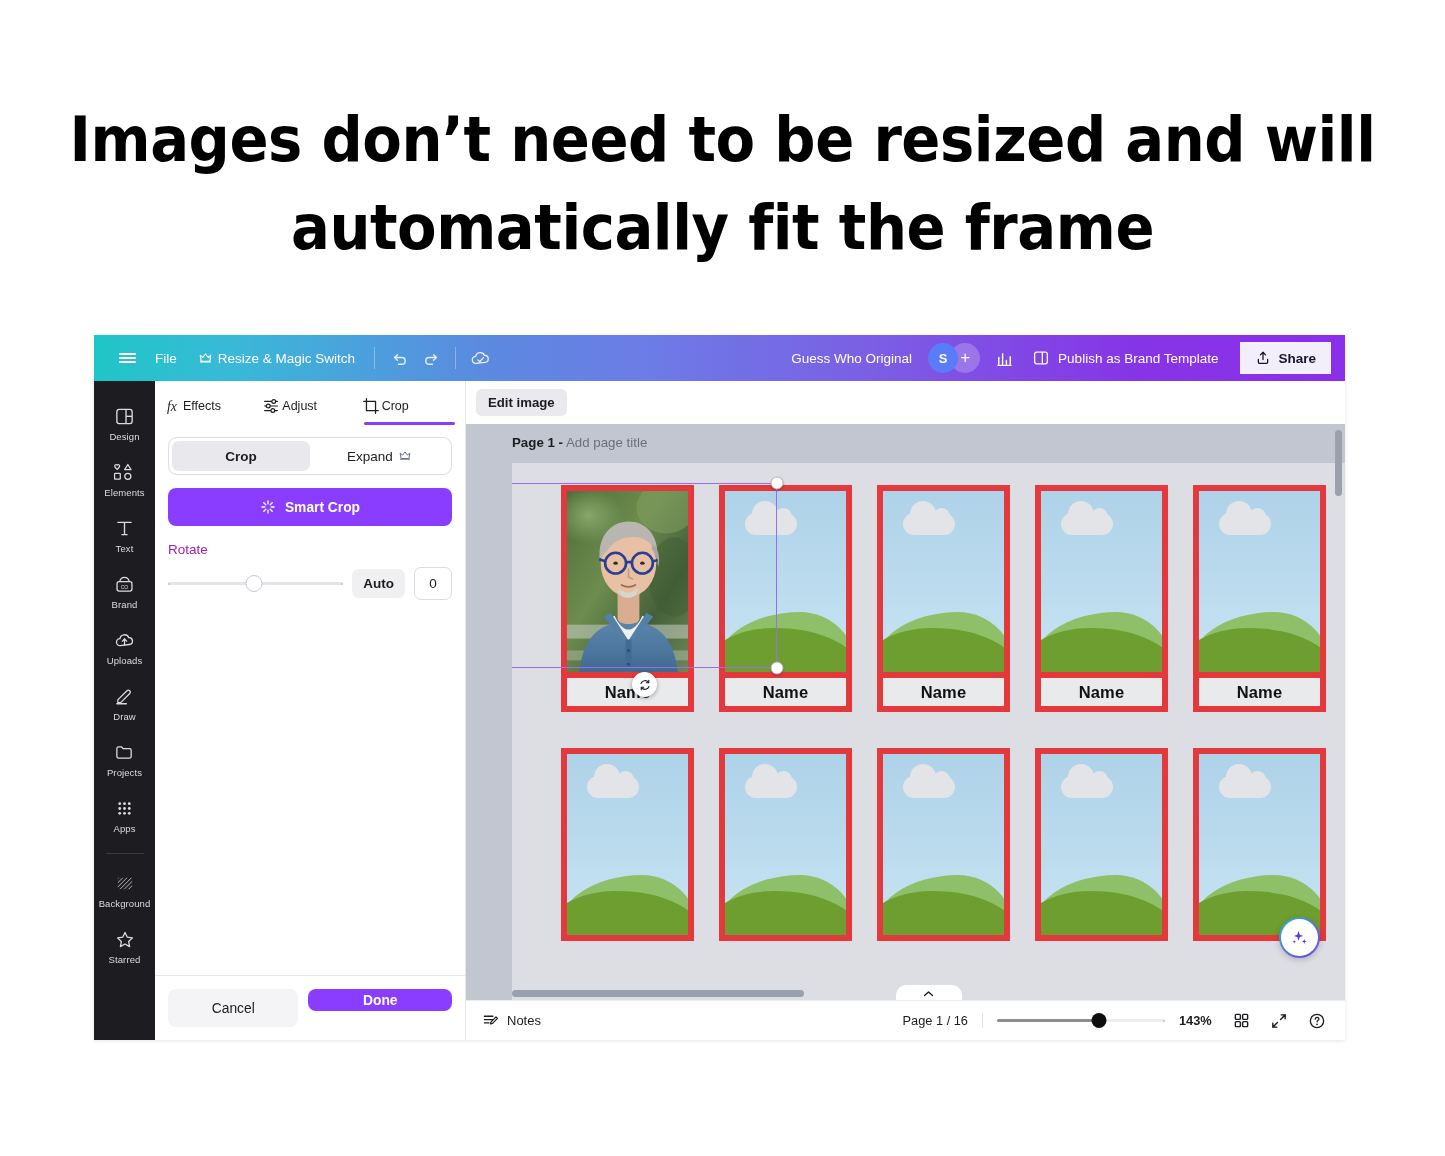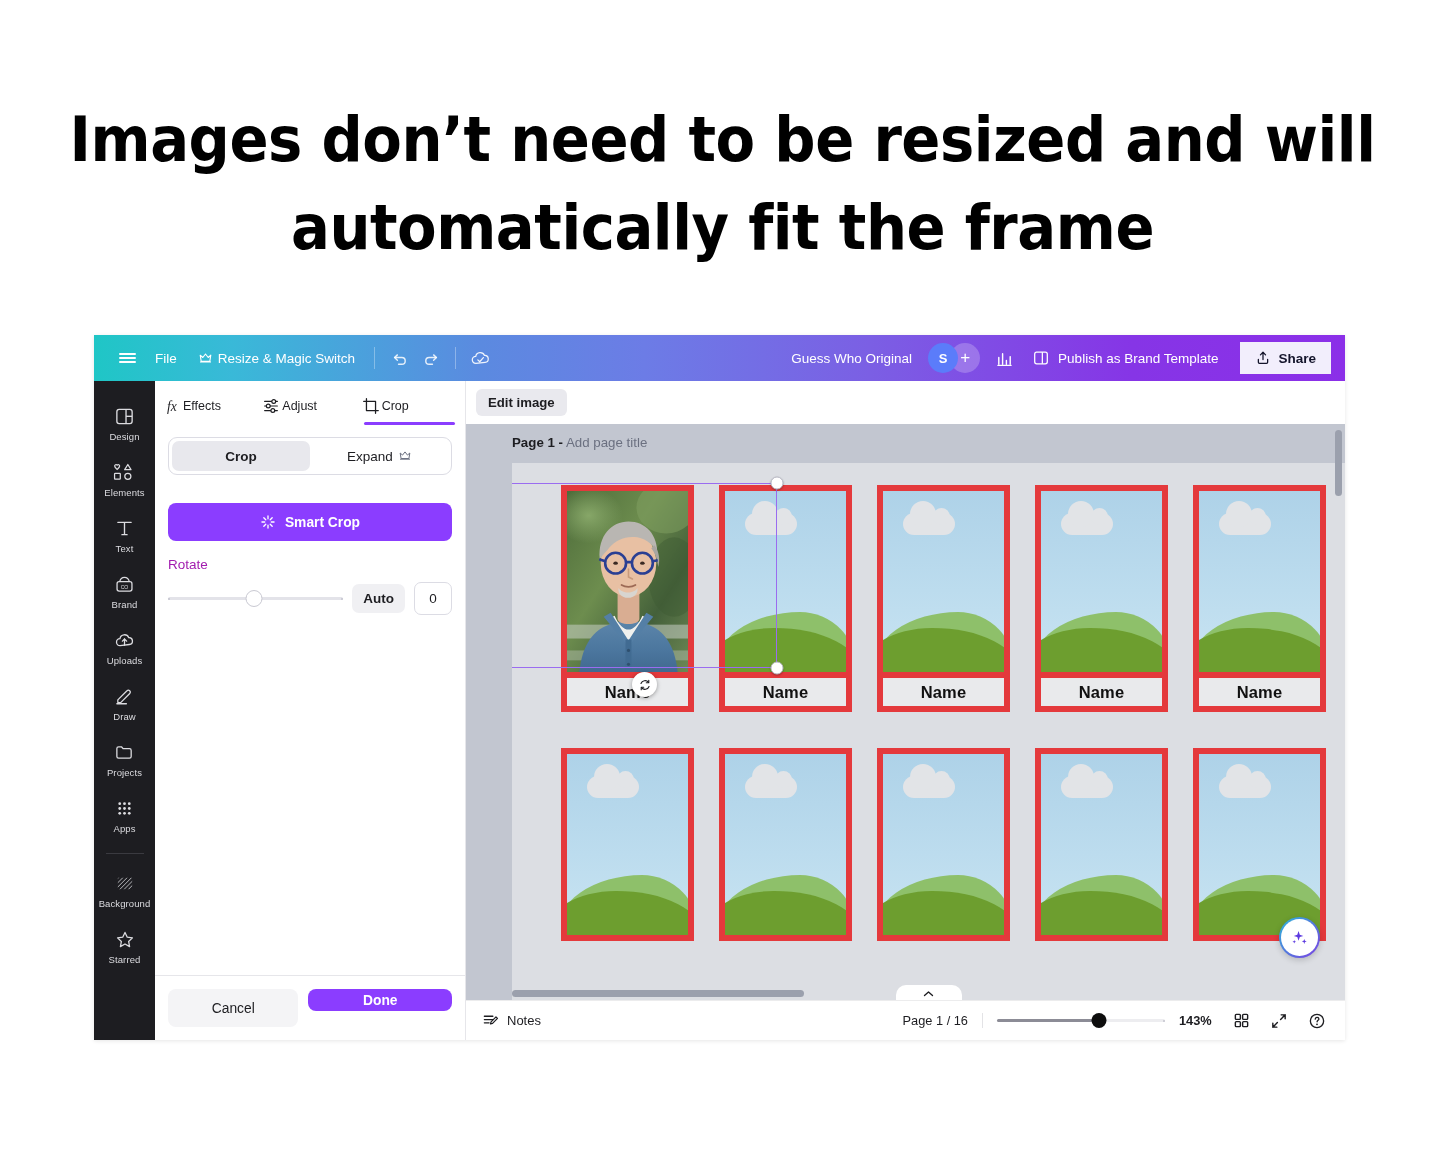--- a/index.html
+++ b/index.html
@@ -111,21 +111,21 @@
   .seg {
     display:flex; background:#fff; border:1px solid #dcdce4; border-radius:9px;
     padding:3px; height:38px;
   }
   .seg > div {
     flex:1; display:flex; align-items:center; justify-content:center; gap:6px;
     font-size:13.5px; border-radius:7px; cursor:pointer; color:#1d1d21;
   }
   .seg .on { background:#e8e8ed; font-weight:bold; }
   .smartcrop {
-    margin-top:28px; height:38px; border-radius:8px; background:#8b3dff;
+    margin-top:13px; height:38px; border-radius:8px; background:#8b3dff;
     color:#fff; font-size:13.8px; font-weight:bold;
     display:flex;align-items:center;justify-content:center;gap:9px;cursor:pointer;
   }
   .rot-label { margin-top:16px; font-size:13.5px; color:#a21caf; }
   .rot-row { display:flex; align-items:center; gap:9px; margin-top:10px; }
   .slider { position:relative; flex:1; height:22px; display:flex; align-items:center;}
   .slider .track { position:absolute; left:0; right:0; height:3px; background:#e3e3e9; border-radius:2px;}
   .slider .tick { position:absolute; width:2px;height:2px;background:#c5c5cf;border-radius:50%;}
   .slider .knob {
     position:absolute; left:49%; transform:translateX(-50%);

